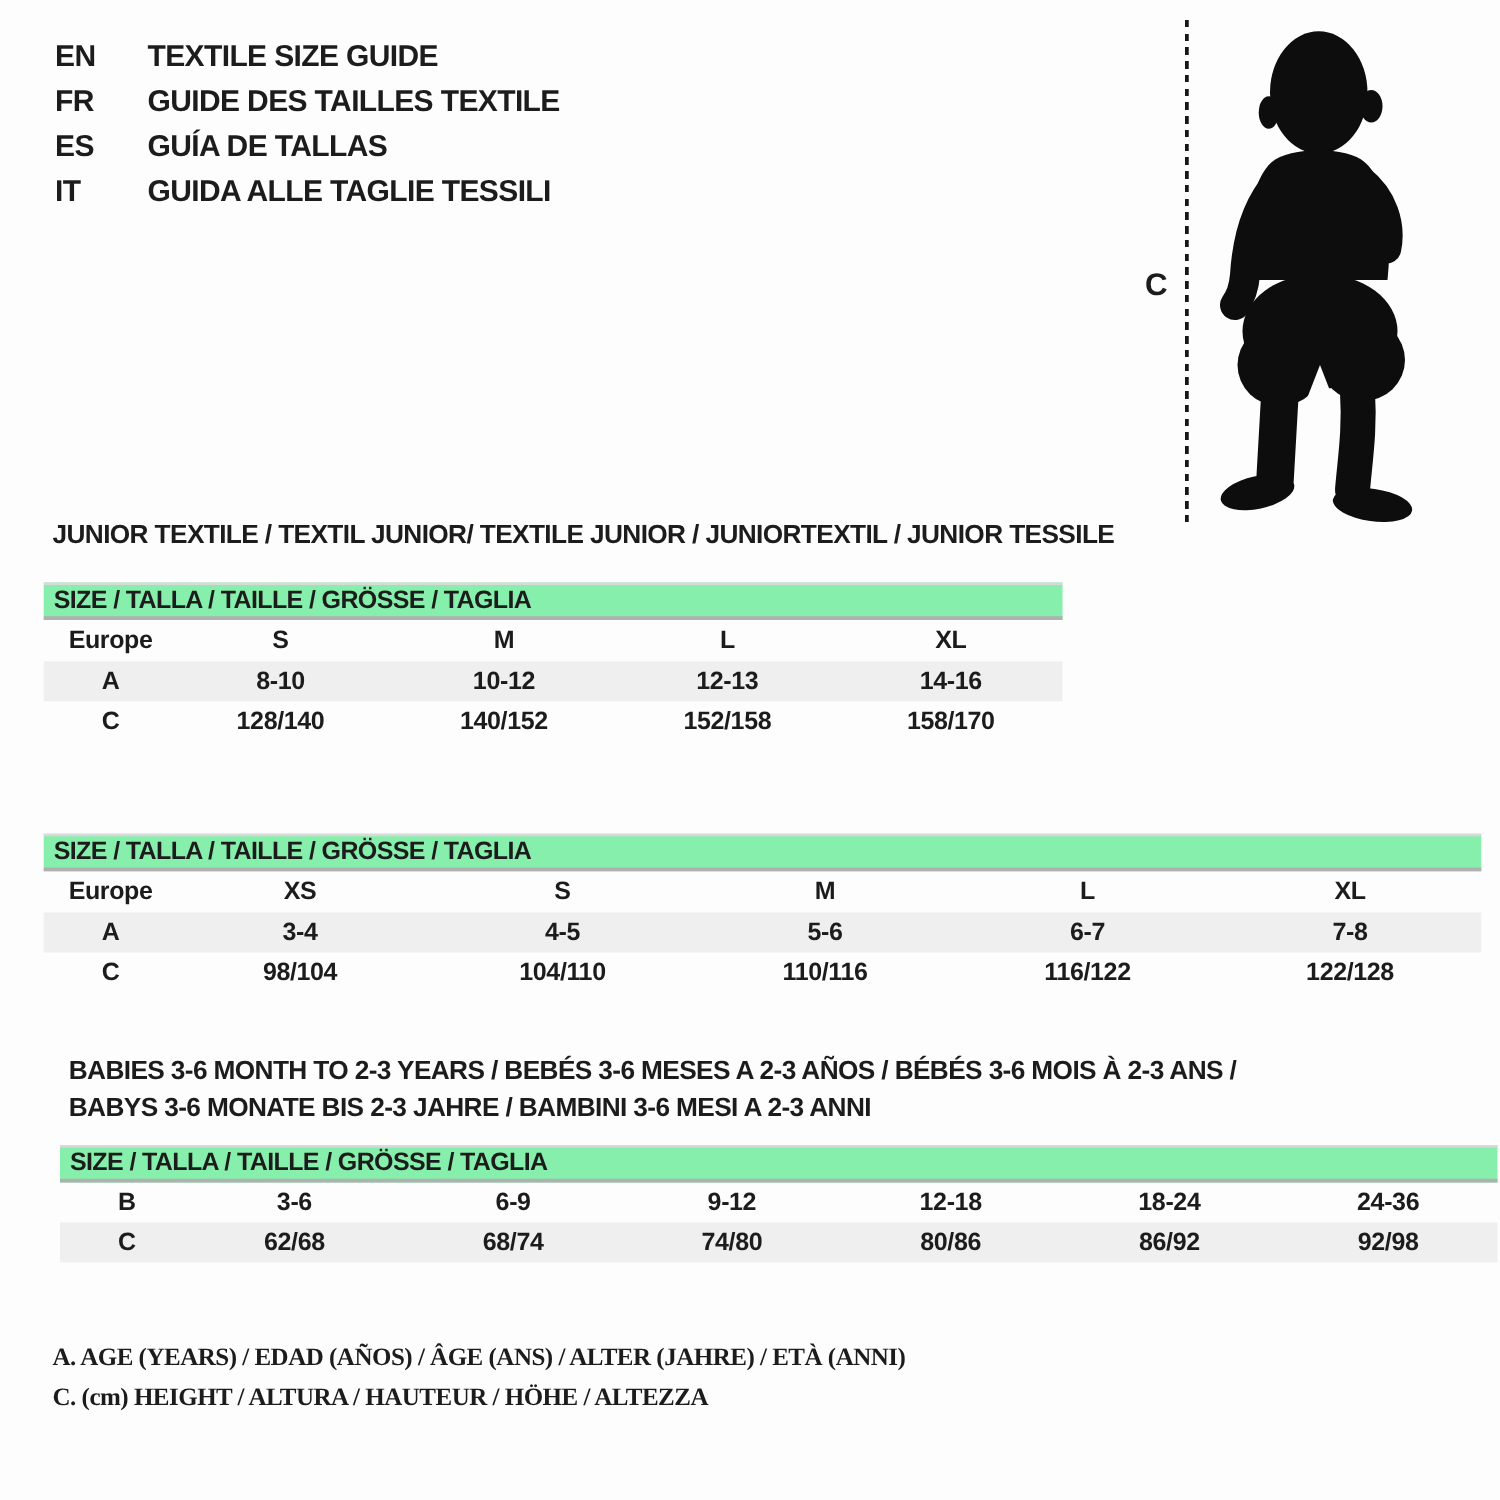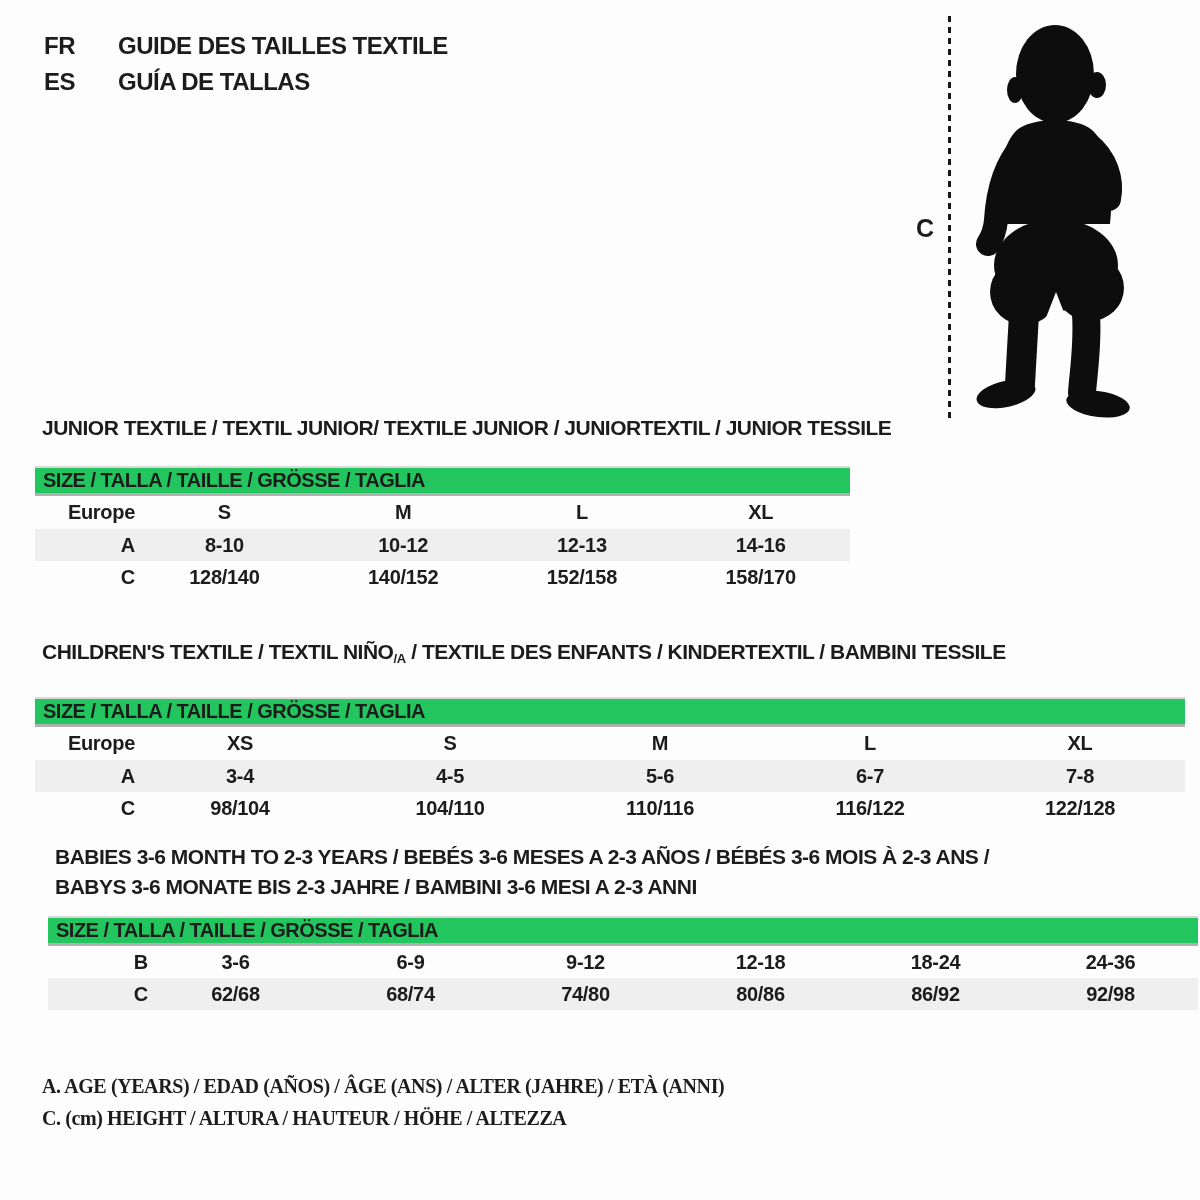--- a/index.html
+++ b/index.html
@@ -43,46 +43,54 @@
   }
   .section-title .sub { font-size: 13px; vertical-align: -4px; letter-spacing: -0.3px; }
   .title-line2 { line-height: 36px; }
   .title-line1 { line-height: 36px; }
   .section-babies .section-title { line-height: 36px; margin-top: -6px; }
 
   .size-table { margin-top: 27px; width: 100%; }
   .section-babies .size-table { margin-top: 11px; }
 
   .size-header {
-    height: 30px; background: #22c55e;
+    height: 30px; background: #86efac;
     border-top: 2px solid #d9d9d9; border-bottom: 3px solid #b0b0b0;
     display: flex; align-items: center; padding-left: 8px;
     font-size: 20px; letter-spacing: -0.5px;
   }
   .trow { display: flex; height: 32px; align-items: center; }
   .trow.europe { height: 33px; }
   .trow.shade { background: #efefef; }
   .tcell { flex: 1 1 0; text-align: center; font-size: 20px; letter-spacing: -0.3px; }
-  .tcell.rowlabel { flex: 0 0 100px; text-align: right; padding-left: 7px; }
+  .tcell.rowlabel { flex: 0 0 100px; text-align: center; padding-left: 7px; }
 
   
   .legend { position: absolute; left: 42px; top: 1070px; }
   .legend-line { line-height: 32px; font-size: 20px; letter-spacing: -0.4px; white-space: nowrap; font-family: Liberation Serif, serif; }
 </style>
 </head>
 <body>
 
 <div class="lang-list">
   <div class="lang-row">
+    <span class="lang-code">EN</span>
+    <span class="lang-title">TEXTILE SIZE GUIDE</span>
+  </div>
+  <div class="lang-row">
     <span class="lang-code">FR</span>
     <span class="lang-title">GUIDE DES TAILLES TEXTILE</span>
   </div>
   <div class="lang-row">
     <span class="lang-code">ES</span>
     <span class="lang-title">GUÍA DE TALLAS</span>
+  </div>
+  <div class="lang-row">
+    <span class="lang-code">IT</span>
+    <span class="lang-title">GUIDA ALLE TAGLIE TESSILI</span>
   </div>
 </div>
 
 <div class="figure">
   <div class="measure-line"></div>
   <span class="measure-label">C</span>
   <svg class="silhouette" viewBox="0 0 182 398" xmlns="http://www.w3.org/2000/svg">
     <g fill="#0d0d0d" stroke="none">
 
       <ellipse cx="93" cy="52" rx="39" ry="49"></ellipse>
@@ -137,21 +145,20 @@
       <span class="tcell rowlabel">C</span>
       <span class="tcell">128/140</span>
       <span class="tcell">140/152</span>
       <span class="tcell">152/158</span>
       <span class="tcell">158/170</span>
     </div>
   </div>
 </div>
 
 <div class="section section-children">
-  <div class="section-title"><span>CHILDREN'S TEXTILE / TEXTIL NIÑO</span><span class="sub">/A</span><span> / TEXTILE DES ENFANTS / KINDERTEXTIL / BAMBINI TESSILE</span></div>
   <div class="size-table">
     <div class="size-header">SIZE / TALLA / TAILLE / GRÖSSE / TAGLIA</div>
     <div class="trow europe">
       <span class="tcell rowlabel">Europe</span>
       <span class="tcell">XS</span>
       <span class="tcell">S</span>
       <span class="tcell">M</span>
       <span class="tcell">L</span>
       <span class="tcell">XL</span>
     </div>

